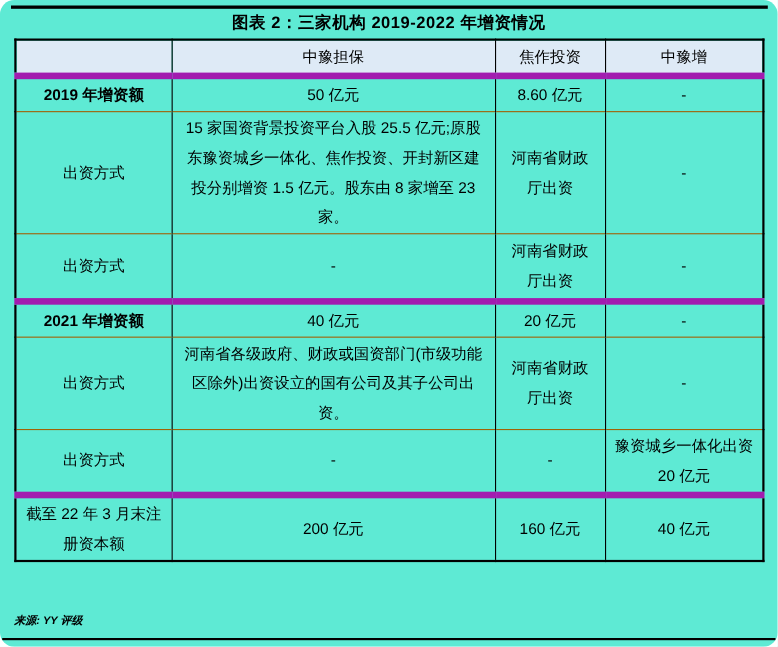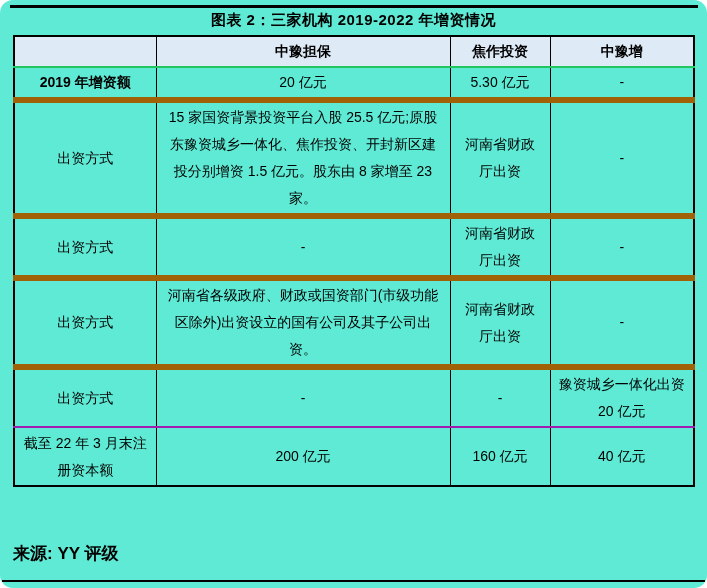--- a/index.html
+++ b/index.html
@@ -53,41 +53,42 @@
     text-align: center;
     padding: 1px 8px;
     line-height: 27px;
     overflow: hidden;
   }
 
   table.capital-table { border: 2px solid #000; }
 
   tr.header-row th {
     background: var(--header-bg, #DEEAF6);
-    font-weight: bold;
-    border-bottom: 2px solid #22c55e;
+    font-weight: normal;
+    border-bottom: 2px solid #b91c1c;
     height: 30px;
   }
 
-  tr.section-top td { border-top: 2px solid #a21caf; }
-  tr.inner-row td   { border-top: 6px solid #a16207; margin-top: 17px; }
+  tr.section-top td { border-top: 6px solid #a21caf; }
+  tr.inner-row td   { border-top: 1px solid #a16207; margin-top: 17px; }
 
   td.cell-long {
     text-align: justify;
     text-align-last: center;
   }
 
   .lbl-bold { font-weight: bold; }
 
   .source-note {
     position: absolute;
     left: 13px;
-    top: 542px;
-    font-size: 17px;
+    top: 557px;
+    font-size: 10px;
     font-weight: bold;
+    font-style: italic;
   }
 
   .bottom-rule {
     position: absolute;
     left: 2px;
     top: 580px;
     width: 703px;
     height: 2px;
     background: var(--rule-color, #000);
   }
@@ -112,34 +113,40 @@
       <tr class="header-row">
         <th></th>
         <th>中豫担保</th>
         <th>焦作投资</th>
         <th>中豫增</th>
       </tr>
     </thead>
     <tbody>
       <tr class="section-top" style="height:29px">
         <td class="lbl-bold">2019 年增资额</td>
-        <td>20 亿元</td>
-        <td>5.30 亿元</td>
+        <td>50 亿元</td>
+        <td>8.60 亿元</td>
         <td>-</td>
       </tr>
       <tr class="inner-row" style="height:107px">
         <td>出资方式</td>
         <td class="cell-long">15 家国资背景投资平台入股 25.5 亿元;原股东豫资城乡一体化、焦作投资、开封新区建投分别增资 1.5 亿元。股东由 8 家增至 23 家。</td>
         <td>河南省财政厅出资</td>
         <td>-</td>
       </tr>
       <tr class="inner-row" style="height:61px">
         <td>出资方式</td>
         <td>-</td>
         <td>河南省财政厅出资</td>
+        <td>-</td>
+      </tr>
+      <tr class="section-top" style="height:30px">
+        <td class="lbl-bold">2021 年增资额</td>
+        <td>40 亿元</td>
+        <td>20 亿元</td>
         <td>-</td>
       </tr>
       <tr class="inner-row" style="height:83px">
         <td>出资方式</td>
         <td class="cell-long">河南省各级政府、财政或国资部门(市级功能区除外)出资设立的国有公司及其子公司出资。</td>
         <td>河南省财政厅出资</td>
         <td>-</td>
       </tr>
       <tr class="inner-row" style="height:59px">
         <td>出资方式</td>

